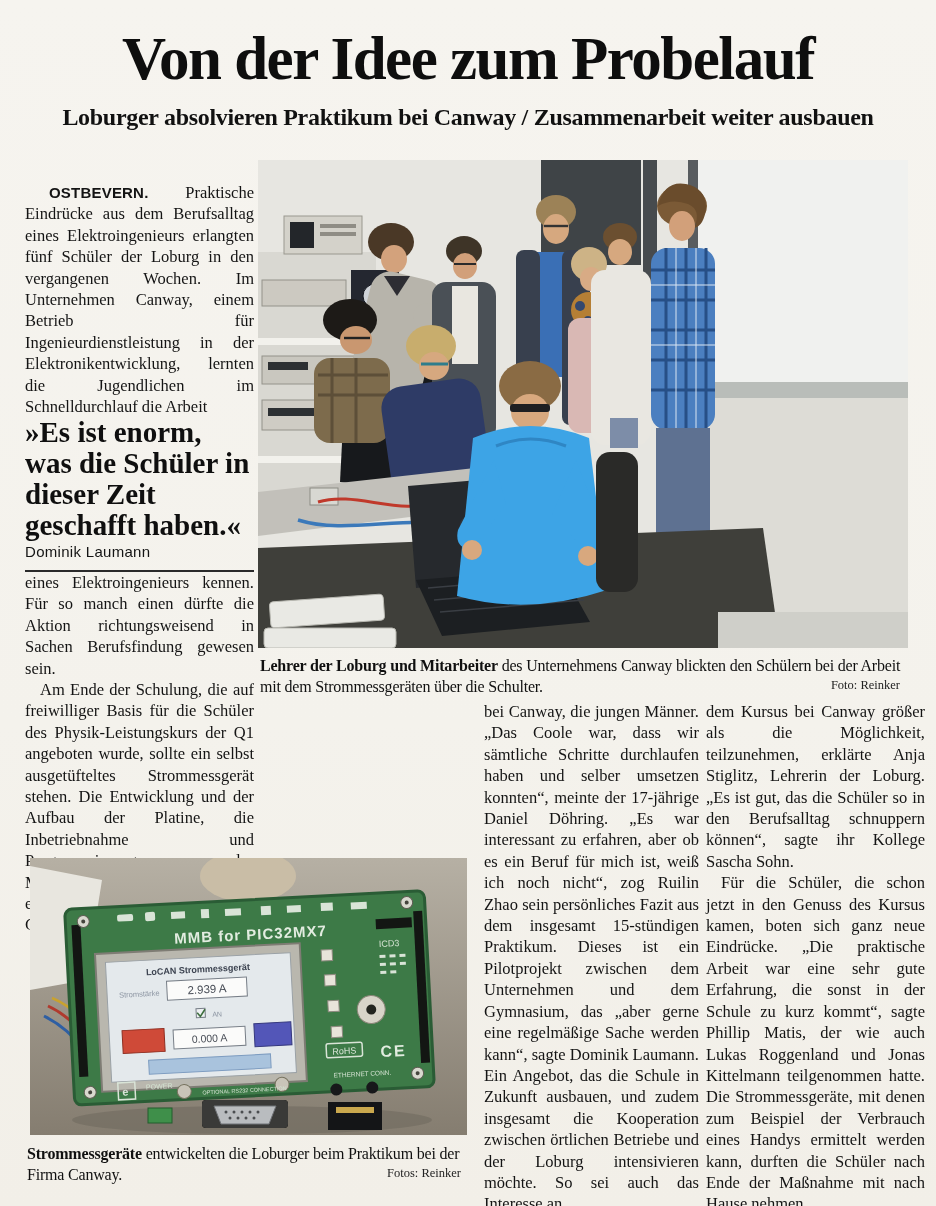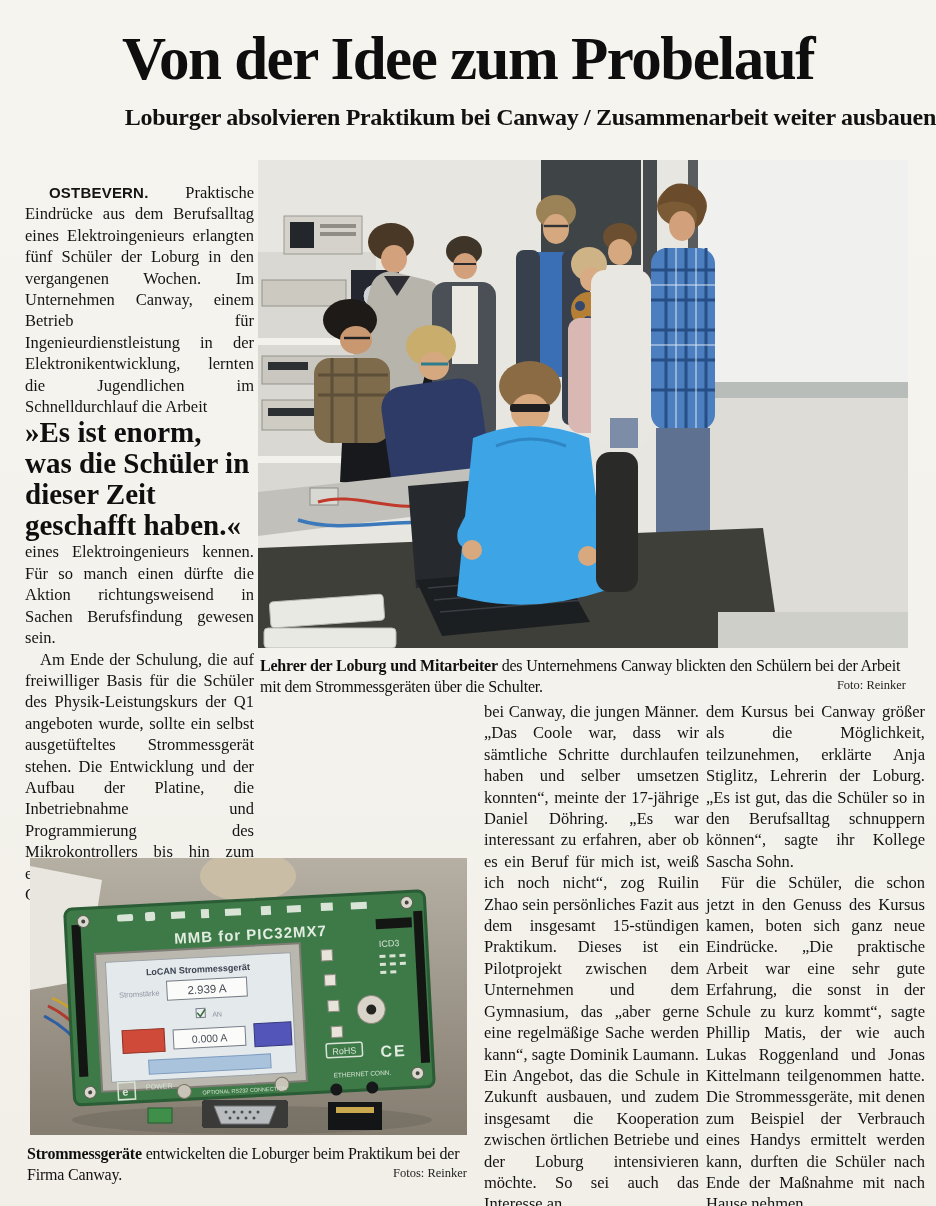--- a/index.html
+++ b/index.html
@@ -6,21 +6,21 @@
   .page{
     position:relative;width:936px;height:1206px;margin:0 auto;
     background:linear-gradient(180deg,#f6f4ef 0%,#f4f2ec 60%,#f2efe8 100%);
     overflow:hidden;color:#1a1a1a;font-family:"Liberation Serif",serif;
   }
   .headline{
     position:absolute;top:24px;left:0;width:936px;text-align:center;
     font-weight:bold;font-size:61px;letter-spacing:-1.5px;color:#0e0e0e;white-space:nowrap;
   }
   .subheadline{
-    position:absolute;top:104px;left:0;width:936px;text-align:right;
+    position:absolute;top:104px;left:0;width:936px;text-align:center;
     font-weight:bold;font-size:24px;letter-spacing:-0.3px;color:#111;
   }
   .byline{position:absolute;left:25px;top:151px;width:229px;font-size:16.5px;font-weight:600;}
   .col{position:absolute;font-size:16.5px;line-height:21.4px;text-align:justify;color:#141414;}
   .col p{margin:0;}
   .col1{left:25px;top:182px;width:229px;}
   .col2{left:263px;top:701px;width:213px;}
   .col3{left:484px;top:701px;width:215px;}
   .col4{left:706px;top:701px;width:219px;}
   .lead-in{font-family:"Liberation Sans",sans-serif;font-weight:bold;font-size:15px;letter-spacing:0.2px;margin-left:24px;}
@@ -35,36 +35,37 @@
   .photo-main{left:258px;top:160px;width:650px;height:488px;}
   .photo-board{left:30px;top:858px;width:437px;height:277px;}
   .caption{
     position:absolute;font-family:Liberation Serif, serif;font-size:16px;line-height:21px;
     color:#101010;text-align:left;letter-spacing:-0.2px;
   }
   .caption-main{left:260px;top:655px;width:648px;}
   .caption-board{left:27px;top:1143px;width:442px;}
   .cap-lead{font-weight:bold;}
   .credit{
-    position:absolute;right:2px;bottom:1px;font-size:12.5px;color:#222;letter-spacing:0;
+    position:absolute;right:8px;bottom:1px;font-size:12.5px;color:#222;letter-spacing:0;
   }
   .svg-sans{font-family:"Liberation Sans",sans-serif;}
   svg{display:block;}
 </style>
 </head>
 <body>
 
 <div class="page">
 
   <div class="headline">Von der Idee zum Probelauf</div>
   <div class="subheadline">Loburger absolvieren Praktikum bei Canway / Zusammenarbeit weiter ausbauen</div>
 
   <div class="col col1">
     <p><span class="lead-in">OSTBEVERN.</span> <span>Praktische Eindrücke aus dem Berufsalltag eines Elektroingenieurs erlangten fünf Schüler der Loburg in den vergangenen Wochen. Im Unternehmen Canway, einem Betrieb für Ingenieurdienstleistung in der Elektronikentwicklung, lernten die Jugendlichen im Schnelldurchlauf die Arbeit</span></p>
     <p class="pullquote">»Es ist enorm, was die Schüler in dieser Zeit geschafft haben.«</p>
+    <p class="pull-attr">Dominik Laumann</p>
     <p class="after-quote">eines Elektroingenieurs kennen. Für so manch einen dürfte die Aktion richtungsweisend in Sachen Berufsfindung gewesen sein.</p>
     <p class="indent">Am Ende der Schulung, die auf freiwilliger Basis für die Schüler des Physik-Leistungskurs der Q1 angeboten wurde, sollte ein selbst ausgetüfteltes Strommessgerät stehen. Die Entwicklung und der Aufbau der Platine, die Inbetriebnahme und Programmierung des Mikrokontrollers bis hin zum ersten Probelauf des fertigen Gerätes, das auch über eine</p>
   </div>
 
   <div class="photo photo-main">
     <svg width="650" height="488" viewBox="0 0 650 488">
 
       <rect x="0" y="0" width="650" height="488" fill="#e7e6e1"></rect>
       <rect x="440" y="0" width="210" height="488" fill="#f0f1ef"></rect>
       <rect x="440" y="222" width="210" height="16" fill="#b9bdb9"></rect>

